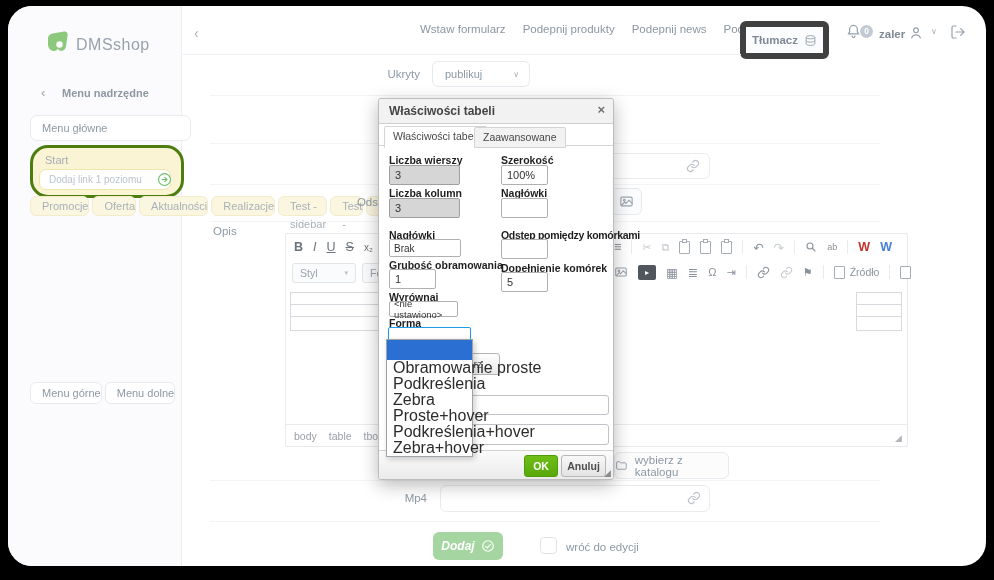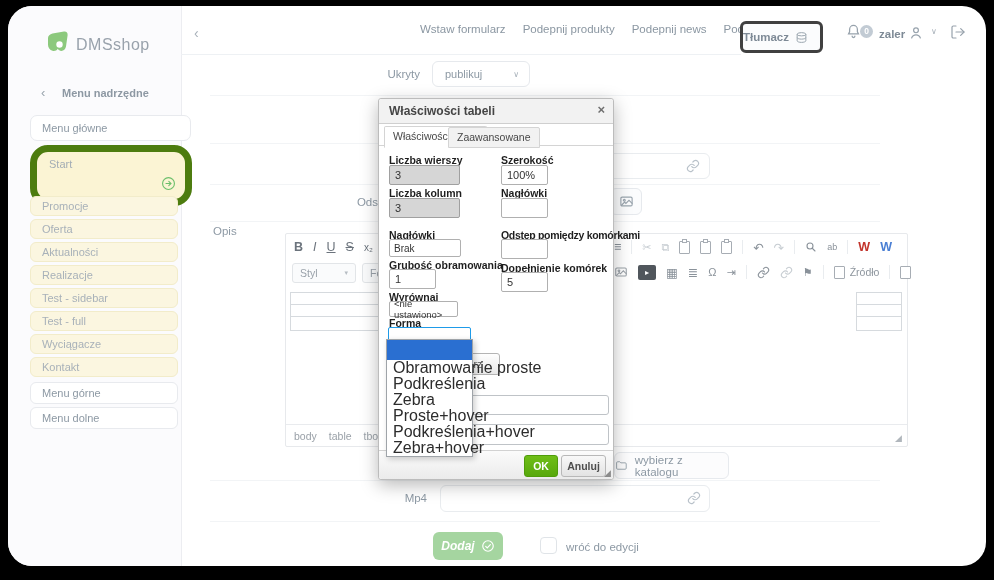--- a/index.html
+++ b/index.html
@@ -10,37 +10,37 @@
   
   .sidebar{position:absolute;left:8px;top:6px;width:173px;height:560px;background:#fbfbfd;
            border-right:1px solid #ecedf1;border-radius:24px 0 0 24px;}
   .brand-text{position:absolute;left:68px;top:30px;font-size:16px;color:#99a2ac;letter-spacing:.5px;}
   .side-back{position:absolute;left:33px;top:79px;font-size:13px;color:#9aa5ae;}
   .side-back-label{position:absolute;left:54px;top:81px;font-size:11px;font-weight:600;color:#8d98a3;}
   .menu-box{position:absolute;left:22px;top:109px;width:148px;height:24px;background:#fff;
             border:1px solid #e8eaee;border-radius:7px;line-height:24px;padding-left:11px;
             font-size:11px;color:#8d99a4;}
   .start-box{position:absolute;left:22px;top:139px;width:148px;height:47px;background:#fbf4d4;
-             border:7px solid #4d7c0f;border-radius:18px;}
+             border:3px solid #4d7c0f;border-radius:18px;}
   .start-label{position:absolute;left:12px;top:6px;font-size:11px;color:#a3adb5;}
   .start-input{position:absolute;left:6px;top:21px;width:121px;height:19px;background:#fff;
                border:1px solid #f0e5ad;border-radius:7px;font-size:10px;color:#b9c1c9;
                padding:0 0 0 9px;outline:none;font-family:inherit;}
   .start-input::placeholder{color:#bcc4cb;}
   .start-arrow{position:absolute;right:9px;top:24px;width:15px;height:15px;color:#6cbf6b;}
-  .side-list{position:absolute;left:22px;top:190px;width:148px;display:flex;flex-direction:column;gap:3px;}
+  .side-list{position:absolute;left:22px;top:190px;width:148px;display:flex;flex-direction:row;gap:3px;}
   .side-item{height:18px;border-radius:6px;font-size:11px;line-height:18px;padding-left:11px;}
   .side-item.yellow{background:#fbf6e0;border:1px solid #f2ecca;color:#a8b1b9;}
   .side-item.white-item{background:#fff;border:1px solid #e8eaee;color:#8d99a4;height:20px;line-height:20px;}
   
   .tb-back{position:absolute;left:194px;top:25px;font-size:14px;color:#a7b0b9;}
   .tb-menu{position:absolute;left:420px;top:21px;height:16px;display:flex;gap:17px;align-items:center;}
   .tb-menu .tb-item{font-size:11.5px;color:#8b97a2;white-space:nowrap;}
-  .tlumacz-btn{position:absolute;left:740px;top:21px;width:77px;height:26px;border:3px solid #404040;
-               background:#fbfcfd;border-radius:6px;display:flex;align-items:center;justify-content:flex-start;gap:6px;}
+  .tlumacz-btn{position:absolute;left:740px;top:21px;width:77px;height:26px;border:6px solid #404040;
+               background:#fbfcfd;border-radius:6px;display:flex;align-items:center;justify-content:center;gap:6px;}
   .tlumacz-btn span{font-size:11.5px;color:#7e8a96;font-weight:600;}
   .icn{color:#97a2ac;display:inline-flex;}
   .bell{position:absolute;left:845px;top:23px;}
   .badge{position:absolute;left:860px;top:25px;width:13px;height:13px;border-radius:50%;background:#c2cbd4;
          color:#fff;font-size:8.5px;font-weight:bold;text-align:center;line-height:13px;}
   .user-name{position:absolute;left:879px;top:28px;font-size:11.5px;font-weight:600;color:#7e8a96;}
   .user-icon{position:absolute;left:908px;top:25px;}
   .user-caret{position:absolute;left:931px;top:27px;font-size:8px;color:#a7b0b9;}
   .logout{position:absolute;left:950px;top:24px;}
   .hdr-line{position:absolute;left:181px;top:54px;width:560px;height:1px;background:#eef1f4;}
@@ -94,21 +94,21 @@
   .dialog{position:absolute;left:378px;top:98px;width:234px;height:380px;background:#fff;
           border:1px solid #bcbcbc;border-radius:3px;box-shadow:0 5px 18px rgba(0,0,0,.28);z-index:40;}
   .dlg-header{position:absolute;left:0;top:0;right:0;height:24px;background:#f2f2f2;
               border-bottom:1px solid #cfcfcf;border-radius:3px 3px 0 0;}
   .dlg-title{position:absolute;left:10px;top:5px;font-size:12px;font-weight:bold;color:#454545;}
   .dlg-close{position:absolute;right:8px;top:3px;font-size:13px;color:#6f6f6f;font-weight:bold;}
   .dlg-tabs{position:absolute;left:0;top:24px;right:0;height:23px;border-bottom:1px solid #d4d4d4;box-sizing:border-box;}
   .dlg-tab{position:absolute;font-size:10.5px;color:#484848;padding:0 8px;line-height:19px;height:19px;
            border:1px solid #d4d4d4;box-sizing:content-box;}
   .dlg-tab.active{left:5px;top:3px;background:#fff;border-bottom:1px solid #fff;height:20px;border-radius:2px 2px 0 0;}
-  .dlg-tab.inactive{left:69px;top:4px;background:#f2f2f2;border-radius:2px 2px 0 0;text-align:center;}
+  .dlg-tab.inactive{left:95px;top:4px;background:#f2f2f2;border-radius:2px 2px 0 0;text-align:center;}
   .dlabel{position:absolute;font-size:10.5px;font-weight:bold;color:#1e1e1e;white-space:nowrap;}
   .dinp{position:absolute;border:1px solid #b0b0b0;background:#fff;border-radius:2px;font-size:11px;
         color:#333;padding:0 0 0 5px;outline:none;font-family:inherit;}
   .dinp.disabled{background:#d6d6d6;border-color:#a0a0a0;}
   .dsel{position:absolute;border:1px solid #b0b0b0;background:#fff;border-radius:2px;font-size:10px;
         color:#333;padding-left:4px;display:flex;align-items:center;}
   .dinp.focus{border:1px solid #1e9be9;}
   .wybierz-btn{position:absolute;left:50px;top:254px;width:69px;height:20px;border:1px solid #b4b4b4;
                background:linear-gradient(#fefefe,#e8e8e8);border-radius:3px;font-size:10.5px;color:#555;
                display:flex;align-items:center;justify-content:center;}
@@ -136,20 +136,21 @@
   <svg class="abs" style="left:36px;top:24px" width="26" height="26" viewBox="0 0 26 26">
     <path d="M4 8c0-2.2 1.8-4 4.5-4.6L20 1.5c2.3-.4 4 1.4 3.6 3.7L22 16.5c-.5 2.6-2.4 4.4-4.6 4.4-1.5 0-2.8-.8-3.6-2.1-1.2 1.8-3.2 2.6-5.3 2-2.7-.7-4.5-3.3-4.5-6V8z" fill="#8cc97d"></path>
     <circle cx="15.5" cy="14.5" r="3.2" fill="#fff"></circle>
   </svg>
   <div class="brand-text">DMSshop</div>
   <div class="side-back">‹</div>
   <div class="side-back-label">Menu nadrzędne</div>
   <div class="menu-box">Menu główne</div>
   <div class="start-box">
     <div class="start-label">Start</div>
+    <input class="start-input" placeholder="Dodaj link 1 poziomu" style="">
     <svg class="start-arrow" viewBox="0 0 24 24" fill="none" stroke="currentColor" stroke-width="1.8" stroke-linecap="round">
       <circle cx="12" cy="12" r="9.5"></circle>
         <path d="M8 12h7M12.5 8.5l3.5 3.5-3.5 3.5"></path>
     </svg>
   </div>
   <div class="side-list" id="yellow-list">
       <div class="side-item yellow">Promocje</div>
       <div class="side-item yellow">Oferta</div>
       <div class="side-item yellow">Aktualności</div>
       <div class="side-item yellow">Realizacje</div>

